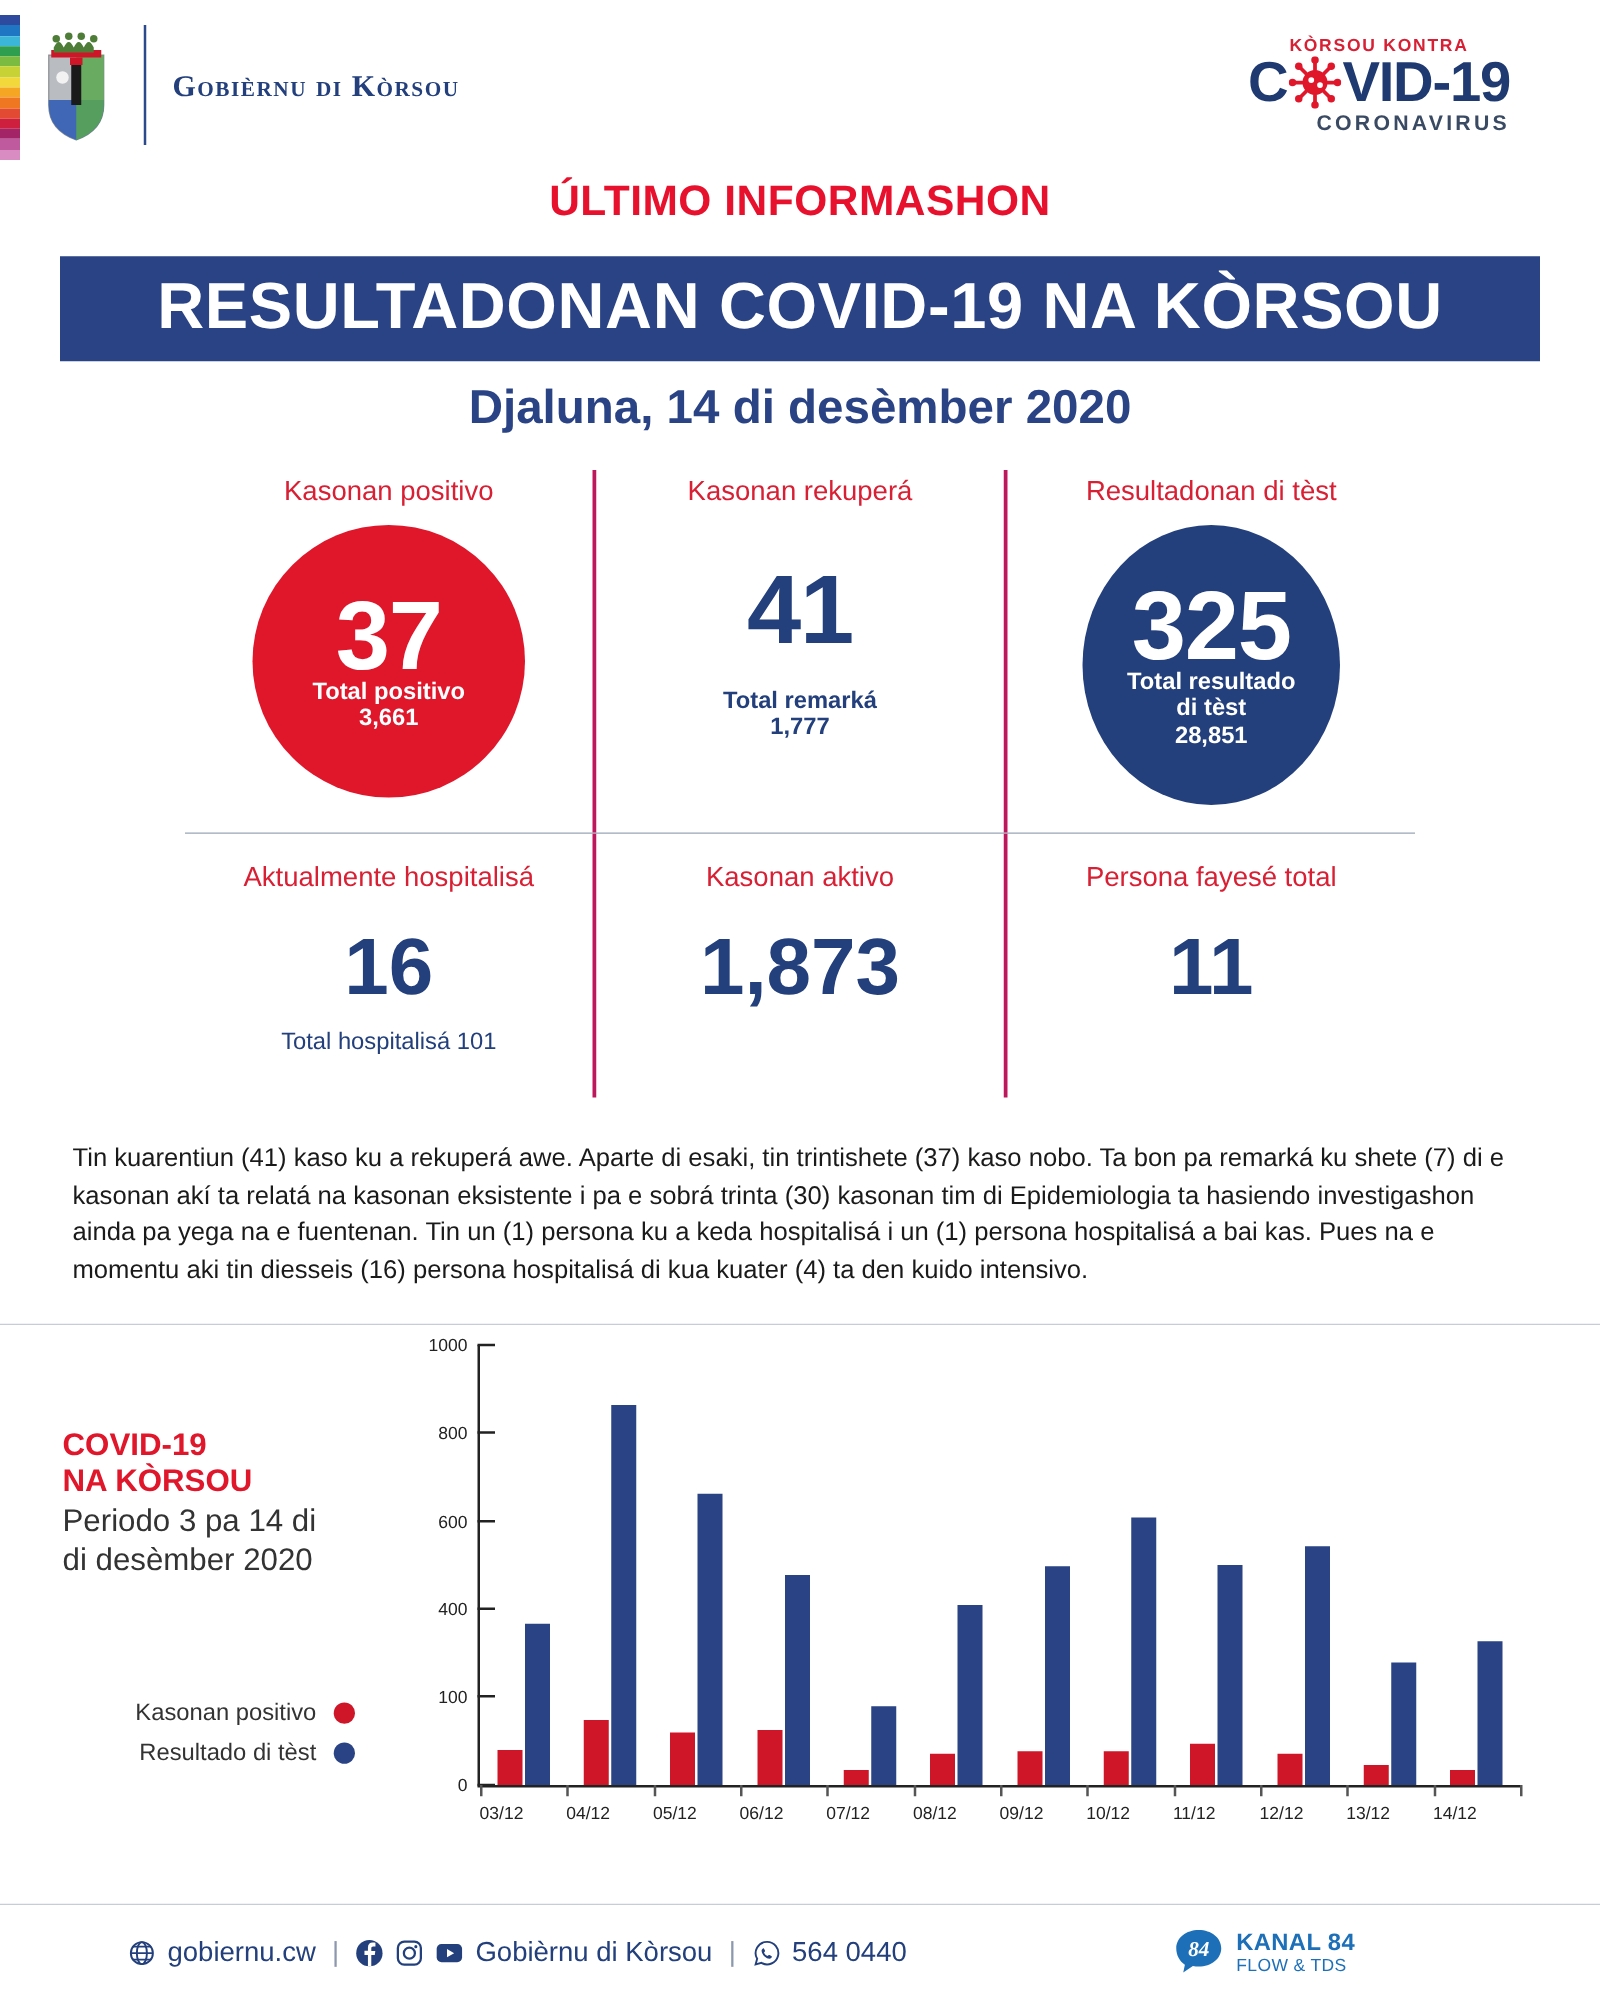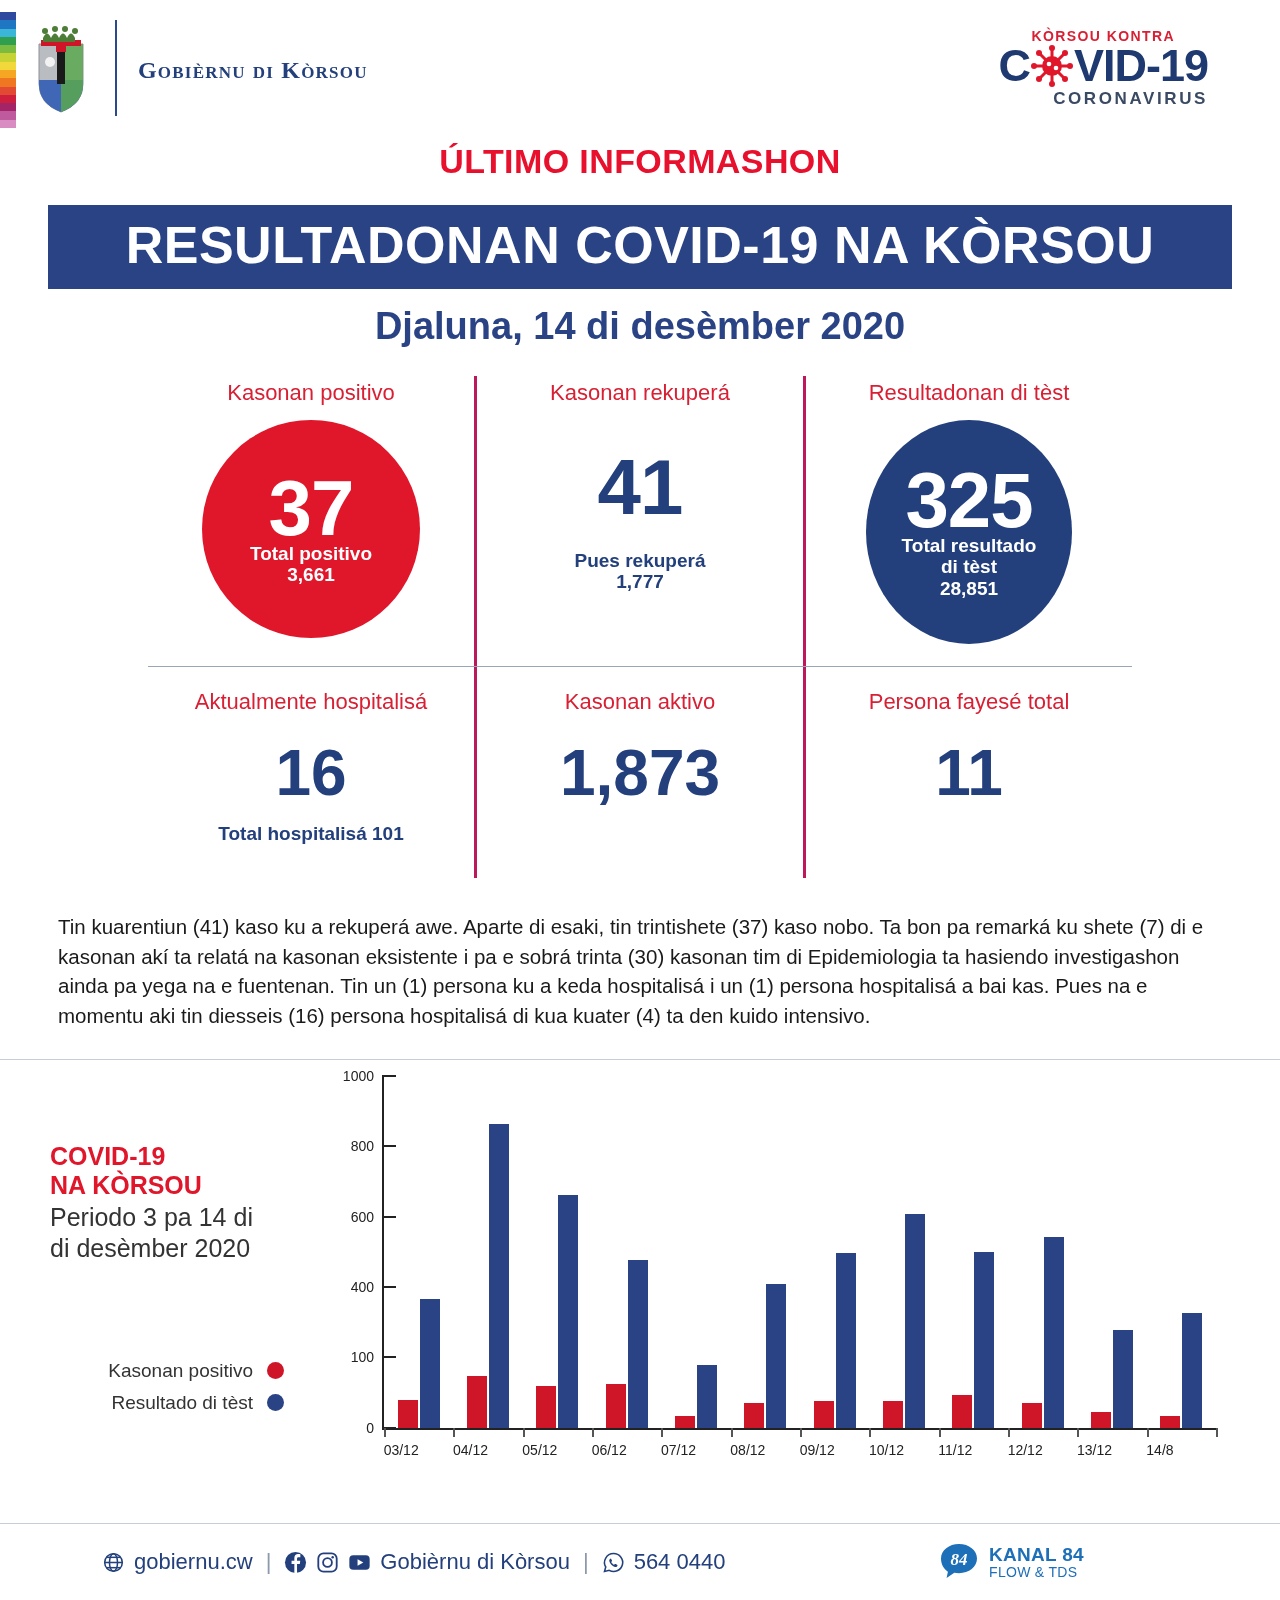--- a/index.html
+++ b/index.html
@@ -99,21 +99,21 @@
   .sub-line { font-size: 19px; font-weight: bold; line-height: 1.12; }
 
   .plain { margin-top: 46px; }
   .plain .big-num { color: #23407c; }
   .plain .sub-line { color: #23407c; margin-top: 28px; }
 
   .r2 .big-num-2 {
     color: #23407c; font-size: 64px; font-weight: bold;
     margin-top: 26px; line-height: 1;
   }
-  .r2 .sub-2 { color: #23407c; font-size: 19px; font-weight: bold; margin-top: 18px; }
+  .r2 .sub-2 { color: #23407c; font-size: 19px; font-weight: normal; margin-top: 18px; }
 
   
   .para {
     margin: 34px 58px 0 58px;
     font-size: 20.5px; line-height: 1.45;
     color: #1a1a1a;
     font-family: "Liberation Sans", sans-serif;
   }
 
   .hr-sep { margin-top: 28px; height: 1px; background: #c6ccd8; }
@@ -263,21 +263,21 @@
           <div class="big-num">37</div>
           <div class="sub-line">Total positivo</div>
           <div class="sub-line">3,661</div>
         </div>
       </div>
 
       <div class="cell divl">
         <div class="cell-label">Kasonan rekuperá</div>
         <div class="plain">
           <div class="big-num">41</div>
-          <div class="sub-line">Pues rekuperá</div>
+          <div class="sub-line">Total remarká</div>
           <div class="sub-line" style="margin-top:0">1,777</div>
         </div>
       </div>
 
       <div class="cell divl">
         <div class="cell-label">Resultadonan di tèst</div>
         <div class="circle blue">
           <div class="big-num">325</div>
           <div class="sub-line">Total resultado</div>
           <div class="sub-line">di tèst</div>
@@ -412,21 +412,21 @@
           <div class="xlab" style="left: 469.667px;">09/12</div>
           <div class="xtick" style="left: 539.333px;"></div>
           <div class="xlab" style="left: 539px;">10/12</div>
           <div class="xtick" style="left: 608.667px;"></div>
           <div class="xlab" style="left: 608.333px;">11/12</div>
           <div class="xtick" style="left: 678px;"></div>
           <div class="xlab" style="left: 677.667px;">12/12</div>
           <div class="xtick" style="left: 747.333px;"></div>
           <div class="xlab" style="left: 747px;">13/12</div>
           <div class="xtick" style="left: 816.667px;"></div>
-          <div class="xlab" style="left: 816.333px;">14/8</div>
+          <div class="xlab" style="left: 816.333px;">14/12</div>
           <div class="xtick" style="left: 886px;"></div>
         </div>
     </div>
   </div>
 
   <div class="footsep"></div>
   <div class="footer">
     <div class="foot-left">
       <span class="ficon">
         <svg viewBox="0 0 24 24" fill="none" stroke="#23407c" stroke-width="1.6">

